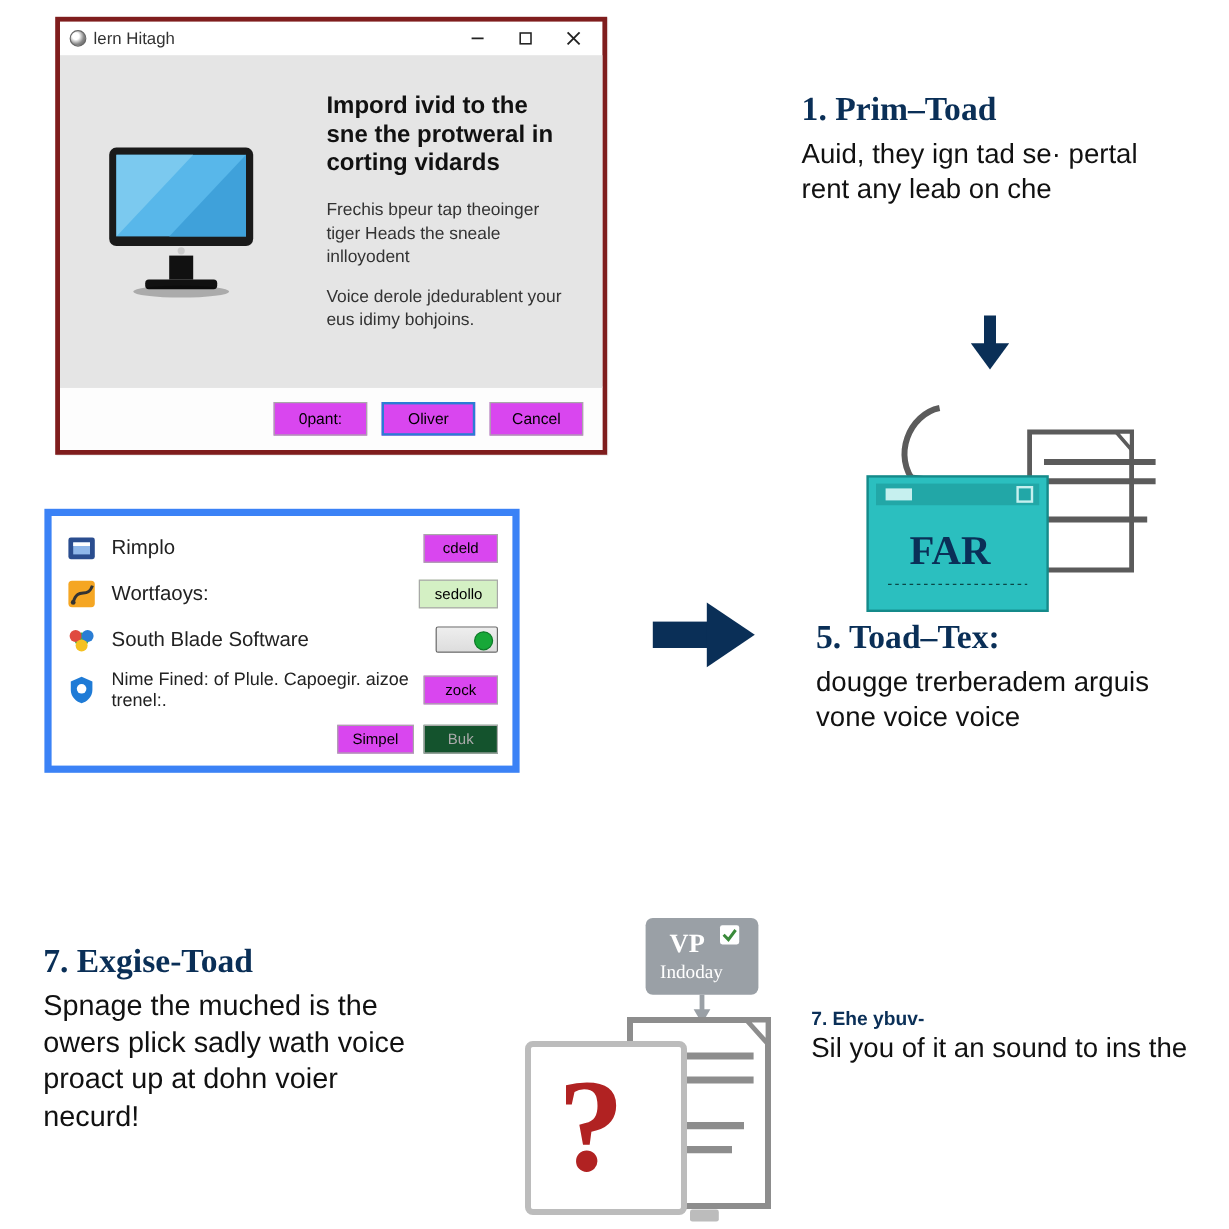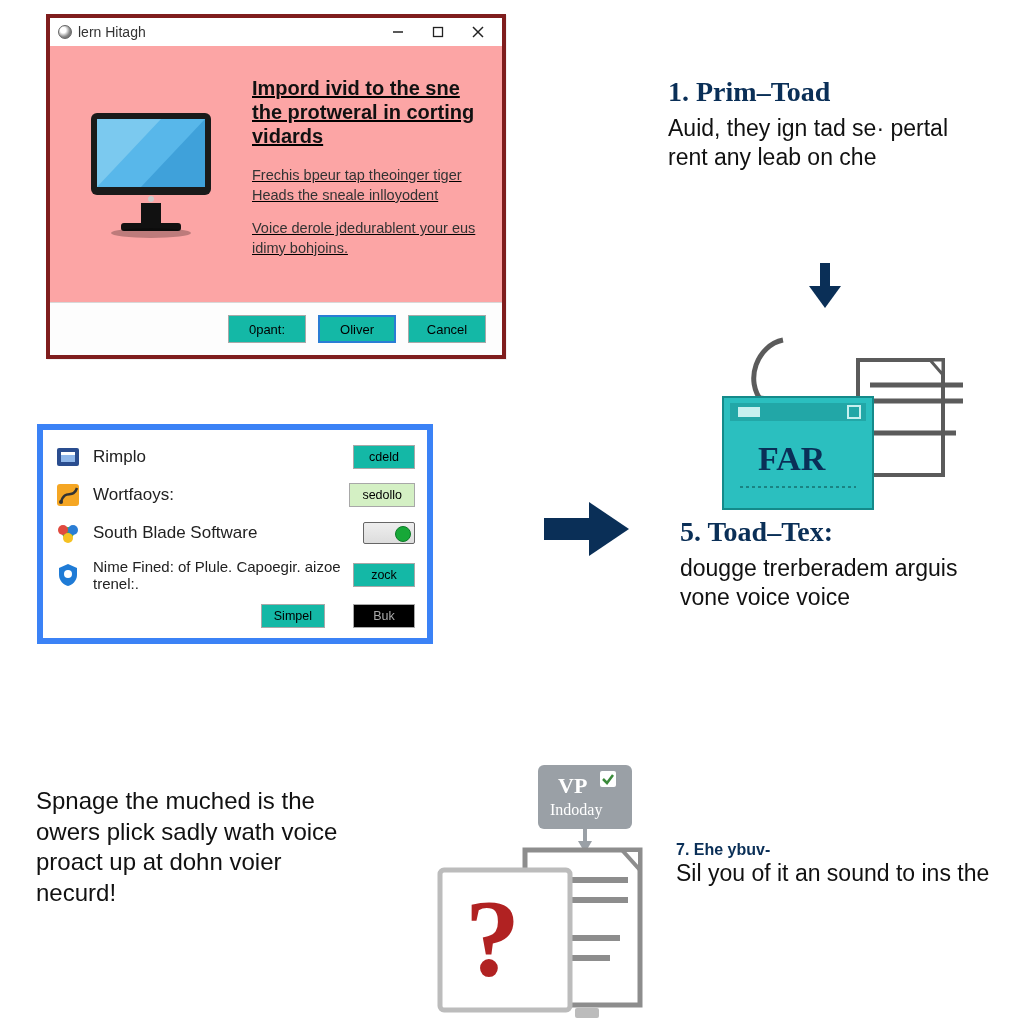--- a/index.html
+++ b/index.html
@@ -34,47 +34,46 @@
     border: 1px solid #666;
   }
   .winbtns { display: flex; }
   .winbtn {
     width: 40px; height: 24px;
     display: flex; align-items: center; justify-content: center;
     font-size: 14px; color: #222;
   }
   .winbtn svg { display: block; }
   .dialog1-body {
-    background: #fca5a5;
+    background: #e5e5e5;
     padding: 30px 26px 30px 26px;
     display: flex;
-    gap: 16px;
-    text-decoration: underline;
+    gap: 36px;
   }
   .monitor { width: 160px; display:flex; align-items:center; justify-content:center; }
   .d1-text { flex: 1; }
   .d1-heading { font-weight: 700; font-size: 20px; line-height: 1.2; color: #111; margin-bottom: 18px; max-width: 300px;}
   .d1-para { font-size: 14.5px; color: #333; line-height: 1.35; margin-bottom: 14px; max-width: 310px;}
   .dialog1-footer {
     border-top: 1px solid #d8d8d8;
     background: #fdfdfd;
     padding: 12px 16px;
     display: flex; justify-content: flex-end; gap: 12px;
   }
   .btn {
     min-width: 78px; height: 28px;
     border: 1px solid #a8a8a8;
-    background: #14b8a6;
+    background: #d946ef;
     font-size: 13px;
     display: inline-flex; align-items: center; justify-content: center;
     padding: 0 12px;
   }
   .btn.default { border: 2px solid #2a7dd4; }
   .btn.small { min-width: 62px; height: 24px; font-size: 12.5px; }
-  .btn.disabled { color: #aaa; background:#000000;margin-left:20px; }
+  .btn.disabled { color: #aaa; background:#14532d; }
   .btn.green { background: #d4f0c4; }
 
   
   .panel2 {
     position: absolute;
     left: 37px; top: 424px;
     width: 396px;
     border: 6px solid #3b82f6;
     background: #fff;
     padding: 8px 10px 10px 10px;
@@ -272,20 +271,21 @@
       <polygon points="50,8 50,62 90,35" fill="#0a2f57"></polygon>
     </svg>
 </div>
 
 <div class="rcol block5">
   <div class="rhead">5. Toad–Tex:</div>
   <div class="rbody">dougge trerberadem arguis vone voice voice</div>
 </div>
 
 <div class="rcol block7l">
+  <div class="rhead">7. Exgise-Toad</div>
   <div class="rbody" style="font-size:24px">Spnage the muched is the owers plick sadly wath voice proact up at dohn voier necurd!</div>
 </div>
 
 <div class="vpbox">
   <svg width="130" height="90">
     <rect x="18" y="2" width="94" height="64" rx="6" fill="#9aa0a6"></rect>
     <text x="38" y="30" font-size="22" font-weight="700" fill="#fff" font-family="Segoe UI">VP</text>
     <rect x="80" y="8" width="16" height="16" rx="2" fill="#fff"></rect>
     <path d="M83 16 l4 4 l6 -8" stroke="#3a8a3a" stroke-width="2.5" fill="none"></path>
     <text x="30" y="52" font-size="16" fill="#fff" font-family="Segoe UI">Indoday</text>

